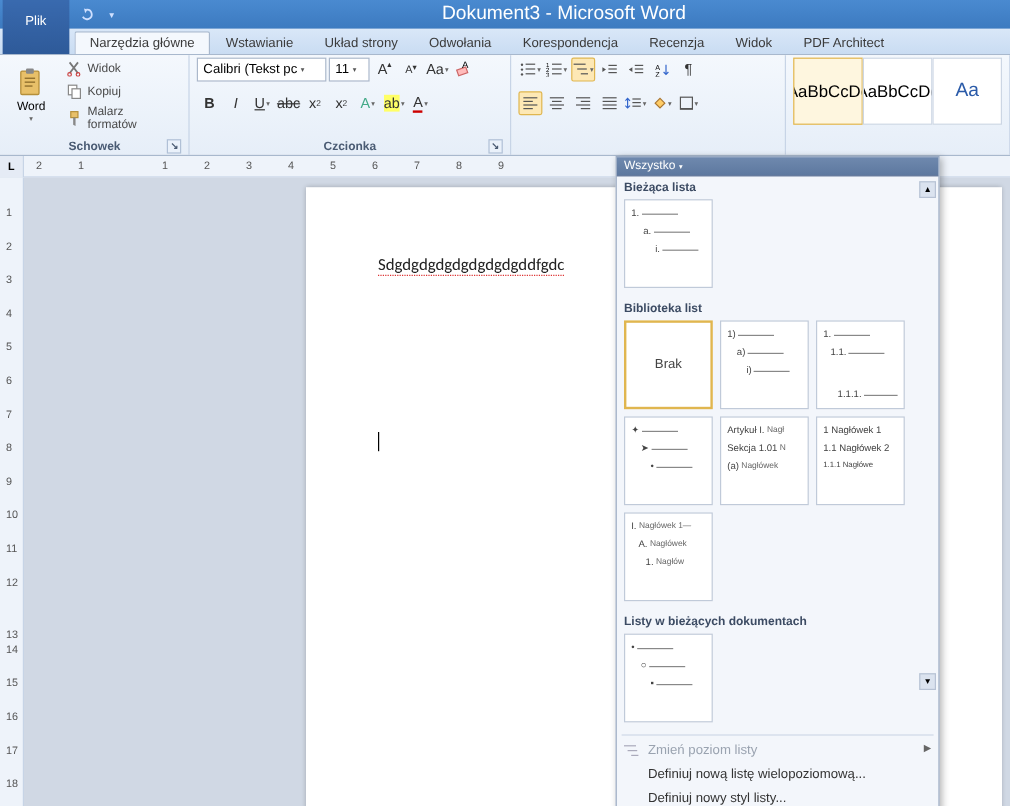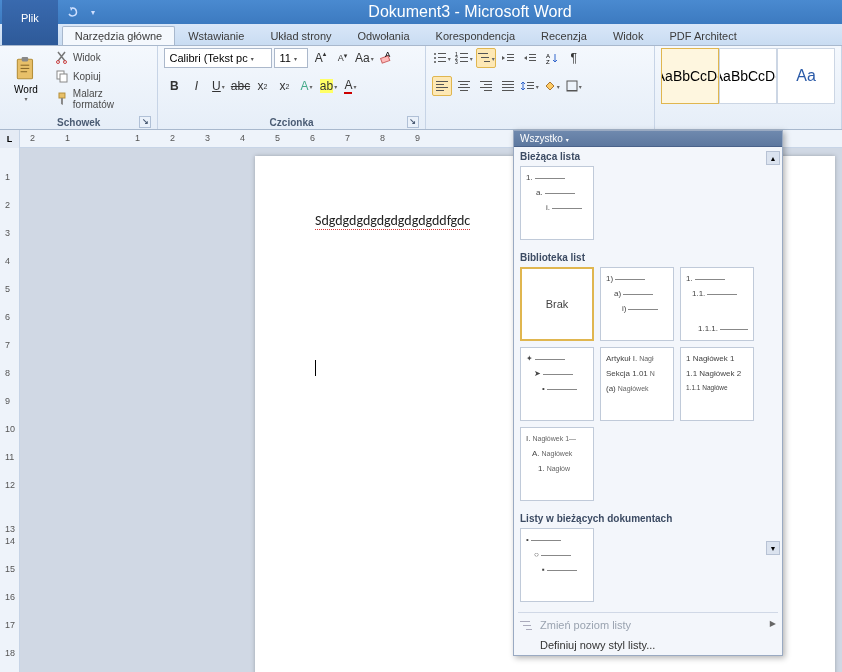--- a/index.html
+++ b/index.html
@@ -500,14 +500,15 @@
 
   <div class="divider"></div>
   <div class="menu-item disabled">
     <svg class="mico" viewBox="0 0 14 14">
         <rect x="1" y="2" width="10" height="1" fill="#aab"></rect>
         <rect x="4" y="6" width="8" height="1" fill="#aab"></rect>
         <rect x="7" y="10" width="6" height="1" fill="#aab"></rect>
       </svg>
     <span>Zmień poziom listy</span><span class="arrow">▶</span>
   </div>
+  <div class="menu-item"><span>Definiuj nową listę wielopoziomową...</span></div>
   <div class="menu-item"><span>Definiuj nowy styl listy...</span></div>
 </div>
 
 </body></html>

